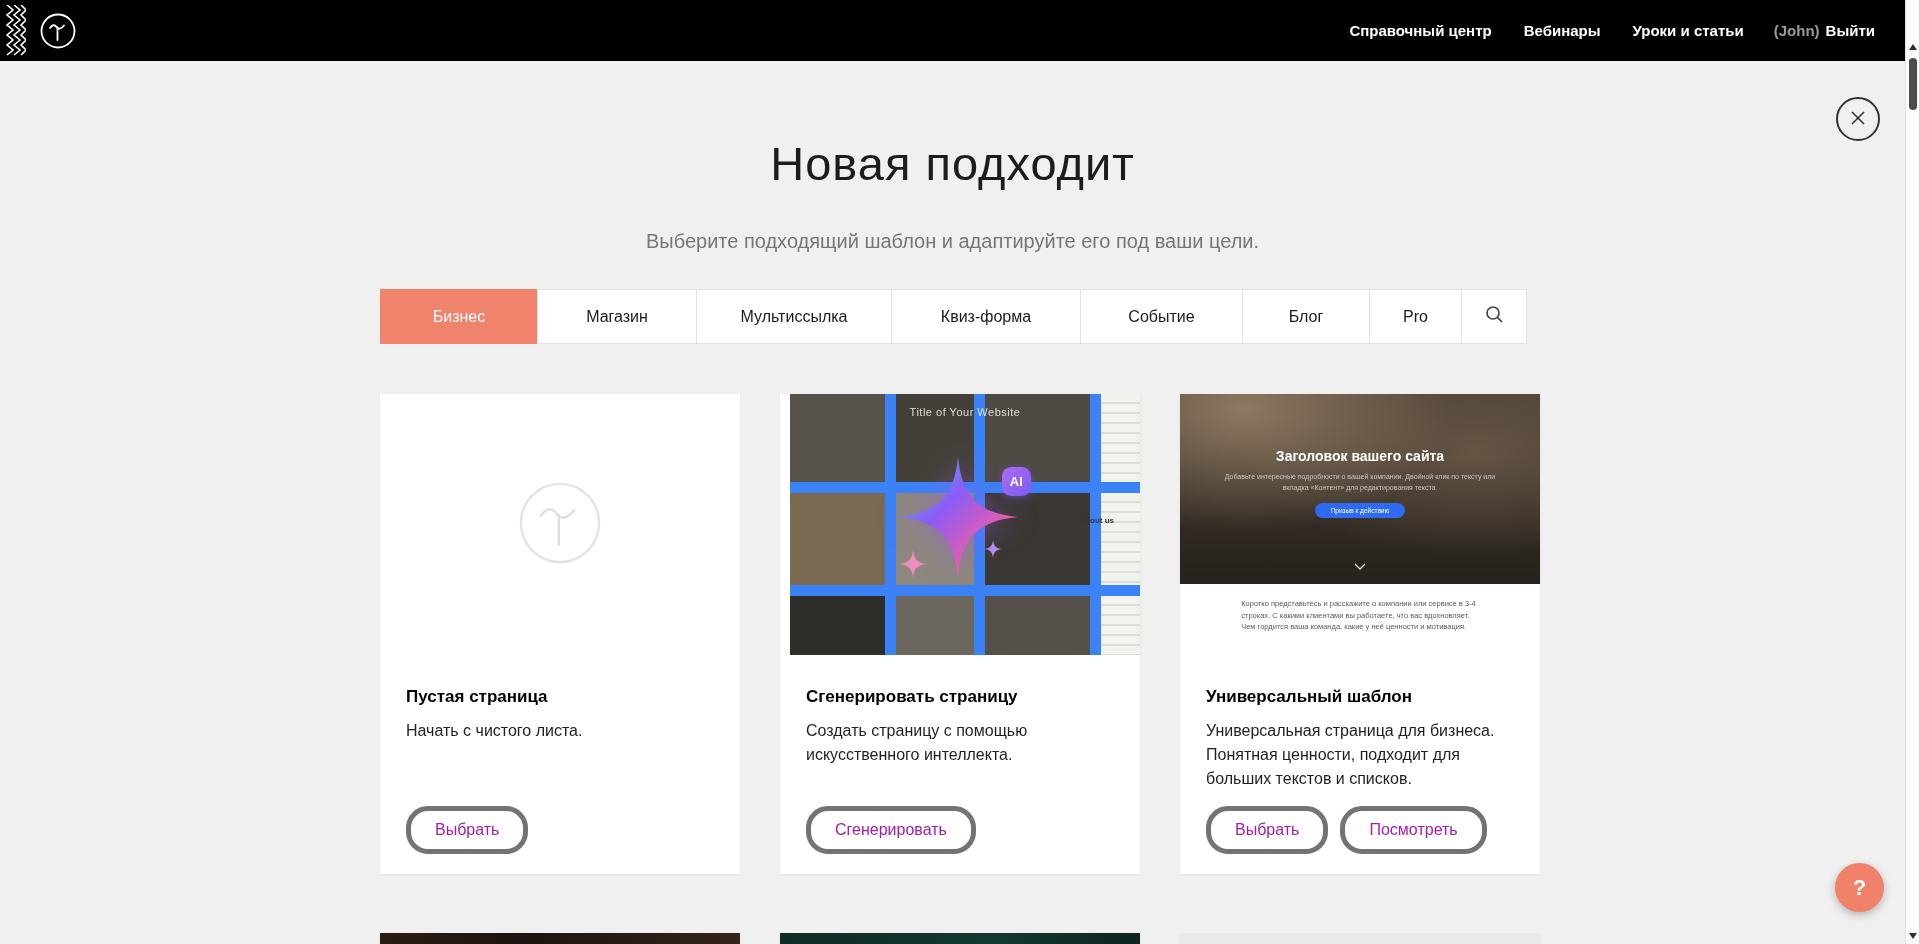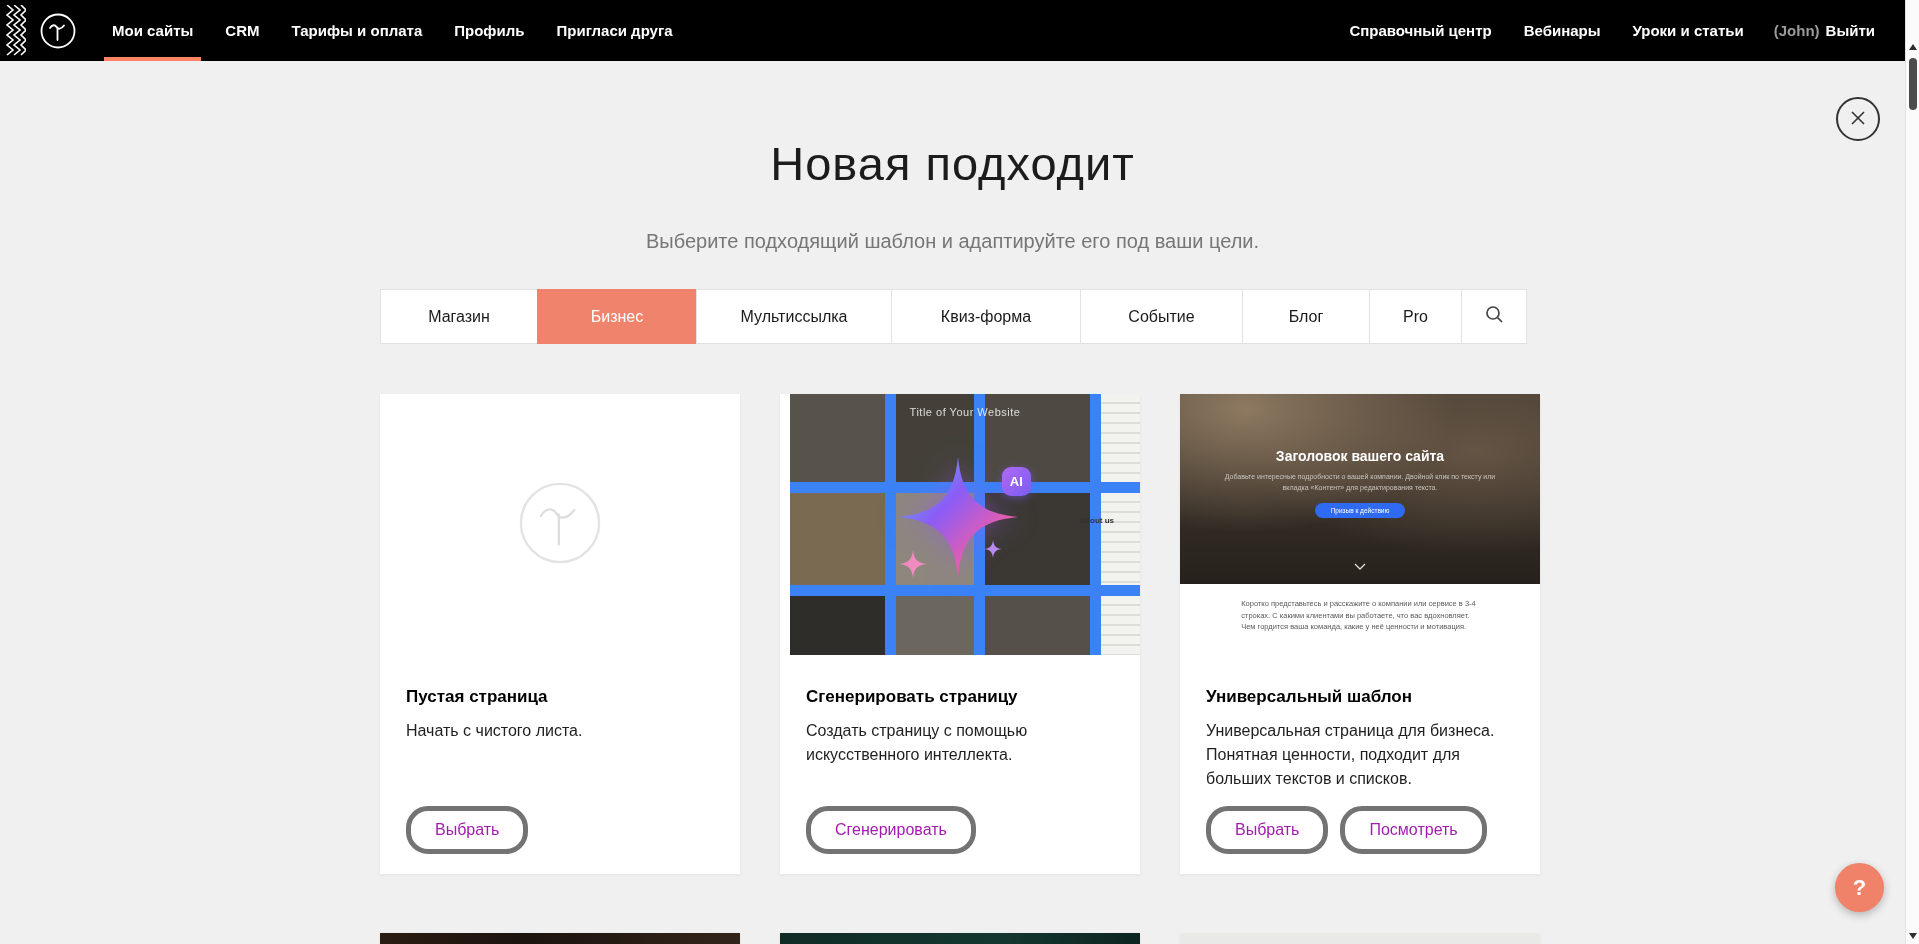--- a/index.html
+++ b/index.html
@@ -168,27 +168,20 @@
       <polyline points="17,0 22,5 17,10 22,15 17,20 22,25 17,30 22,35 17,40 22,45 17,50" stroke="#fff" stroke-width="1.6"></polyline>
     </svg>
   </div>
   <div class="logo">
     <svg width="38" height="38" viewBox="0 0 38 38" fill="none">
       <circle cx="19" cy="19" r="16.5" stroke="#fff" stroke-width="1.8"></circle>
       <path d="M11 16 C13 12.5 16 12.5 17.5 15 C19 17.5 22 17.5 25 13.5" stroke="#fff" stroke-width="1.8" fill="none" stroke-linecap="round"></path>
       <path d="M18.5 15.5 L18.5 28" stroke="#fff" stroke-width="1.8" stroke-linecap="round"></path>
     </svg>
   </div>
-  <nav class="nav-left">
-    <a class="nav-item active">Мои сайты</a>
-    <a class="nav-item">CRM</a>
-    <a class="nav-item">Тарифы и оплата</a>
-    <a class="nav-item">Профиль</a>
-    <a class="nav-item">Пригласи друга</a>
-  </nav>
   <nav class="nav-right">
     <a class="nav-item">Справочный центр</a>
     <a class="nav-item">Вебинары</a>
     <a class="nav-item">Уроки и статьи</a>
     <span class="nav-user">
       <span class="user-name">(John)</span>
       <a class="logout">Выйти</a>
     </span>
   </nav>
 </header>
@@ -199,22 +192,22 @@
       <line x1="3" y1="3" x2="15" y2="15" stroke="#333" stroke-width="1.6"></line>
       <line x1="15" y1="3" x2="3" y2="15" stroke="#333" stroke-width="1.6"></line>
     </svg>
   </span>
 </button>
 
 <h1 class="page-title">Новая подходит</h1>
 <p class="page-subtitle">Выберите подходящий шаблон и адаптируйте его под ваши цели.</p>
 
 <div class="tabs">
+  <div class="tab active">Бизнес</div>
   <div class="tab">Магазин</div>
-  <div class="tab active">Бизнес</div>
   <div class="tab">Мультиссылка</div>
   <div class="tab">Квиз-форма</div>
   <div class="tab">Событие</div>
   <div class="tab">Блог</div>
   <div class="tab">Pro</div>
   <div class="tab">
     <span>
       <svg width="19" height="19" viewBox="0 0 19 19" fill="none">
         <circle cx="8" cy="8" r="6" stroke="#444" stroke-width="1.7"></circle>
         <line x1="12.6" y1="12.6" x2="17" y2="17" stroke="#444" stroke-width="1.7"></line>

